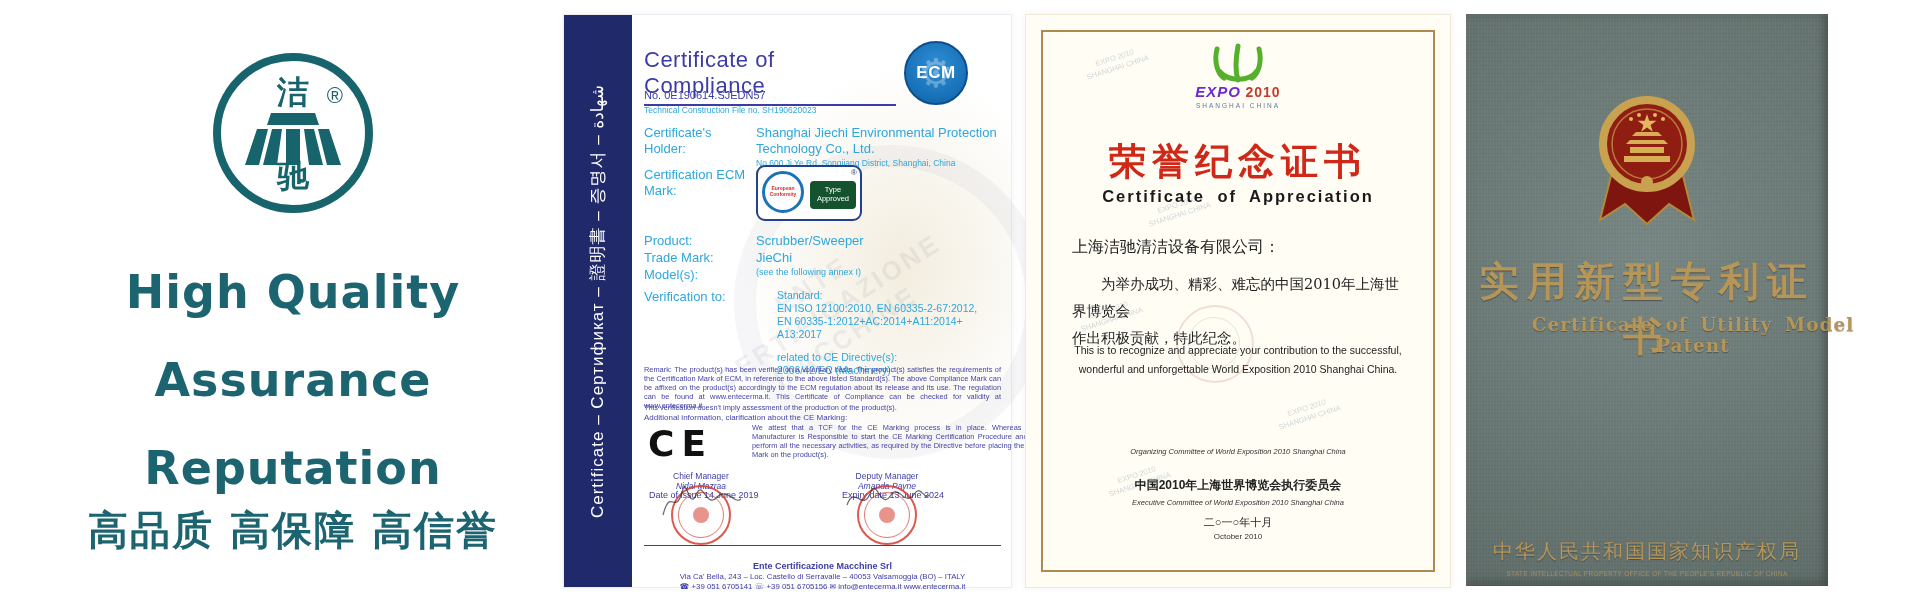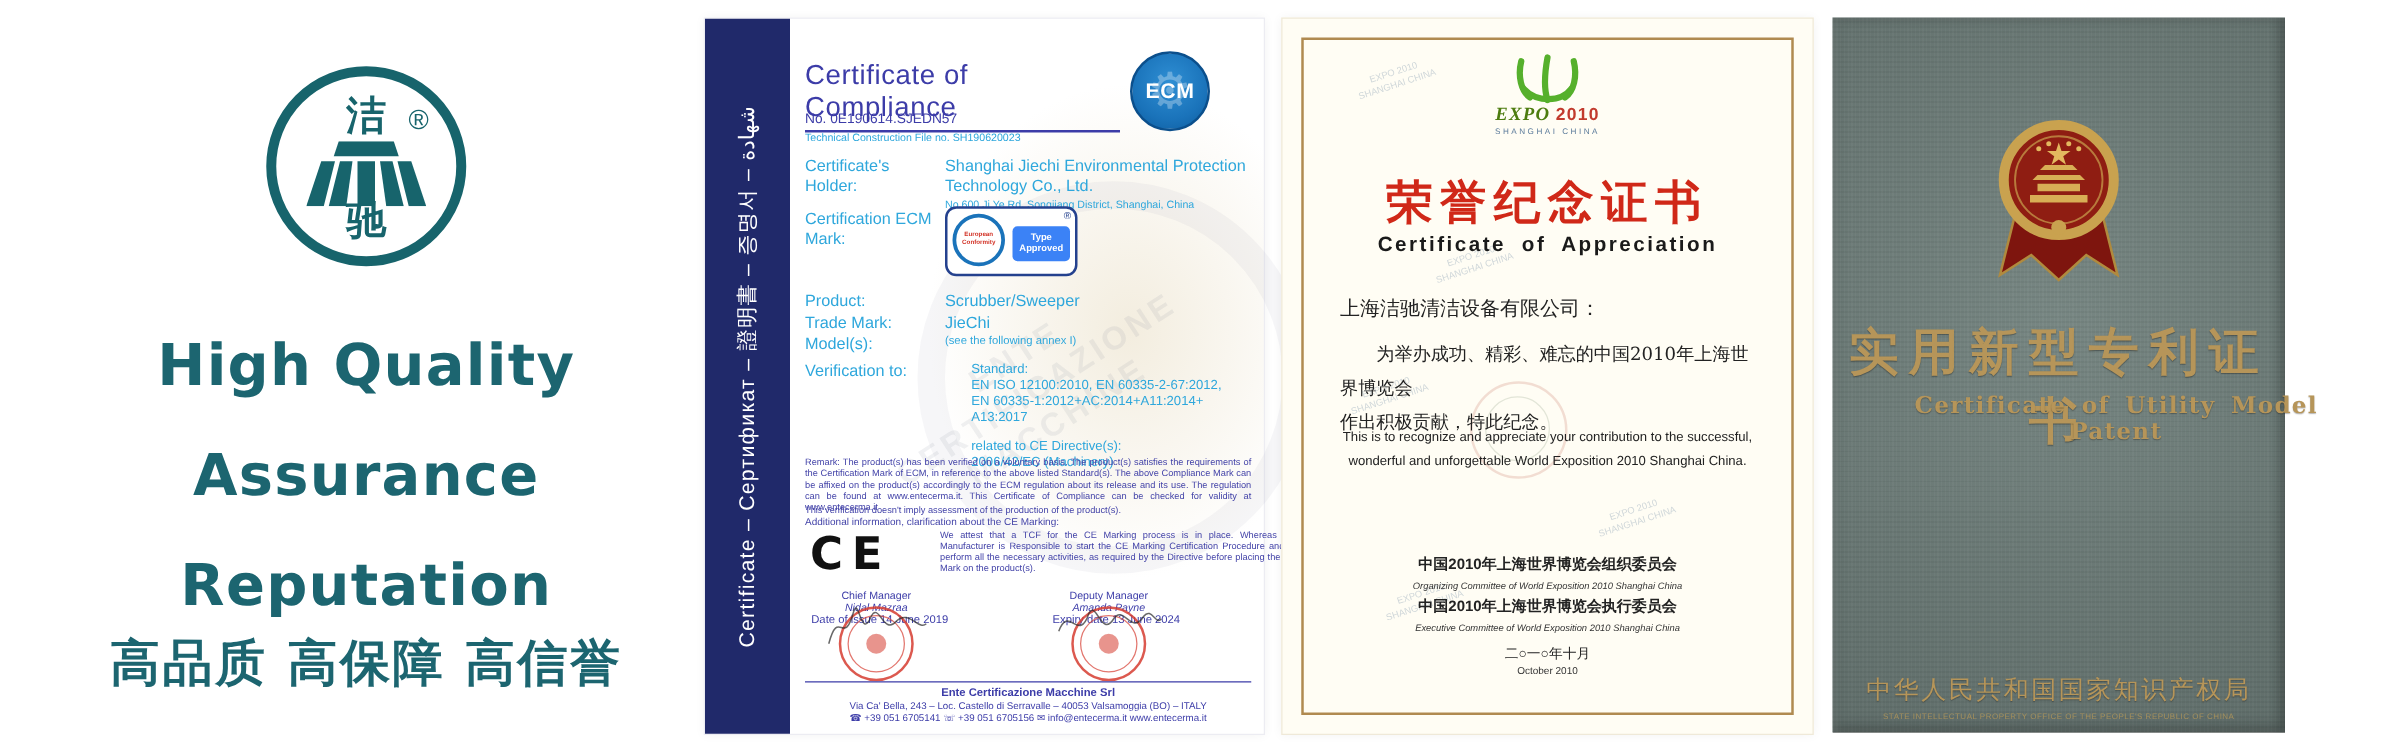--- a/index.html
+++ b/index.html
@@ -44,23 +44,23 @@
   .c1-tech{position:absolute;left:80px;top:90px;font-size:8.5px;color:#2ea7dc;}
   .c1-lbl{position:absolute;left:80px;color:#2ea7dc;font-size:13px;line-height:1.2;width:112px;}
   .c1-val{position:absolute;left:192px;color:#2ea7dc;font-size:13px;line-height:1.2;width:245px;}
   .c1-addr{font-size:8.5px;margin-top:2px;}
   .mark-box{position:absolute;left:192px;top:150px;width:106px;height:56px;border:2.5px solid #24418e;
             border-radius:9px;background:#fff;box-sizing:border-box;}
   .mark-circle{position:absolute;left:4px;top:4px;width:42px;height:42px;border-radius:50%;
                border:3px solid #1a73ba;box-sizing:border-box;display:flex;align-items:center;justify-content:center;
                text-align:center;color:#d23327;font-size:5px;font-weight:bold;line-height:1.15;}
   .mark-reg{position:absolute;right:3px;top:1px;font-size:8px;color:#24418e;}
-  .mark-chip{position:absolute;right:4px;top:14px;width:46px;height:28px;background:#3b82f6;border-radius:4px;
+  .mark-chip{position:absolute;right:4px;top:14px;width:46px;height:28px;background:#14532d;border-radius:4px;
              color:#fff;font-size:7.5px;line-height:1.15;display:flex;align-items:center;justify-content:center;
-             text-align:center;font-weight:bold;}
+             text-align:center;font-weight:normal;}
   .c1-std{font-size:10.5px;line-height:1.25;color:#2ea7dc;margin-left:21px;}
   .c1-remark{position:absolute;left:80px;top:350px;width:357px;font-size:7.4px;line-height:1.22;
              color:#4343a8;text-align:justify;}
   .c1-remark-note{position:absolute;left:80px;top:388px;width:357px;font-size:7.4px;color:#4343a8;}
   .c1-addinfo{position:absolute;left:80px;top:398px;width:357px;font-size:8px;color:#4343a8;}
   .c1-ce{position:absolute;left:84px;top:408px;font-size:36px;font-weight:bold;color:#111;
          letter-spacing:7px;font-family:"DejaVu Sans",sans-serif;}
   .c1-cenote{position:absolute;left:152px;top:408px;width:285px;font-size:7.4px;line-height:1.22;
              color:#4343a8;text-align:justify;margin-left:36px;}
   .c1-date{position:absolute;top:443px;font-size:9px;color:#3c3ca8;margin-top:32px;}
@@ -69,37 +69,37 @@
   .sig-name{font-size:8.5px;font-style:italic;display:block;}
   .stamp{position:absolute;top:470px;width:60px;height:60px;}
   .stamp-ring{position:absolute;left:0;top:0;width:60px;height:60px;border-radius:50%;
               border:2px solid rgba(214,60,48,.85);box-sizing:border-box;}
   .stamp-ring2{position:absolute;left:7px;top:7px;width:46px;height:46px;border-radius:50%;
                border:1px solid rgba(214,60,48,.7);box-sizing:border-box;}
   .stamp-core{position:absolute;left:22px;top:22px;width:16px;height:16px;border-radius:50%;
               background:rgba(214,60,48,.55);}
   .scribble{position:absolute;left:-14px;top:-10px;}
   .c1-footer{position:absolute;left:80px;right:10px;top:530px;border-top:1px solid #3c3ca8;
-             text-align:center;color:#3c3ca8;padding-top:3px;}
+             text-align:center;color:#3c3ca8;padding-top:15px;}
   .c1-f1{font-size:9px;font-weight:bold;}
   .c1-f2{font-size:7.8px;margin-top:1px;}
 
   
   .cert2{position:absolute;left:1025px;top:14px;width:424px;height:572px;background:#fffdf4;
          border:1px solid #efe9d8;box-shadow:0 0 8px rgba(0,0,0,.05);}
   .c2-frame{position:absolute;left:15px;top:15px;right:15px;bottom:15px;border:2px solid #b08a50;}
   .c2-wm{position:absolute;color:#a9b8c4;opacity:.55;font-size:7.5px;text-align:center;
          transform:rotate(-18deg);line-height:1.3;}
   .c2-stamp{position:absolute;left:150px;top:290px;width:74px;height:74px;border-radius:50%;
             border:2px solid rgba(195,110,90,.22);}
   .c2-stamp i{position:absolute;left:10px;top:10px;width:50px;height:50px;border-radius:50%;
               border:1px solid rgba(140,160,130,.25);}
   .expo-logo{position:absolute;left:0;top:28px;width:100%;text-align:center;}
   .expo-mark{display:block;margin:0 auto;}
-  .expo-word{font-size:15px;font-weight:bold;color:#4d7c0f;letter-spacing:1px;font-style:italic;font-family:Liberation Serif, serif;}
+  .expo-word{font-size:15px;font-weight:bold;color:#6d28d9;letter-spacing:1px;font-style:italic;}
   .expo-year{font-size:14px;font-weight:bold;color:#c23b2e;letter-spacing:1px;}
   .expo-city{display:block;font-size:6.5px;color:#5a7a9a;letter-spacing:2px;margin-top:1px;}
   .c2-title{position:absolute;left:0;top:122px;width:100%;text-align:center;color:#d02818;
             font-size:37px;font-weight:bold;letter-spacing:6px;font-family:"DejaVu Sans",sans-serif;}
   .c2-title-en{position:absolute;left:0;top:172px;width:100%;text-align:center;color:#1a1a1a;
                font-size:16.5px;font-weight:bold;letter-spacing:2px;word-spacing:6px;}
   .c2-recipient{position:absolute;left:46px;top:222px;font-size:16px;color:#222;
                 font-family:"DejaVu Serif",serif;}
   .c2-body-cn{position:absolute;left:46px;top:256px;right:48px;font-size:14.5px;line-height:27px;
               color:#222;font-family:"DejaVu Serif",serif;text-indent:2em;}
@@ -299,21 +299,20 @@
     <div class="c2-body-cn">
       <span>为举办成功、精彩、难忘的中国2010年上海世界博览会</span><br>
       <span>作出积极贡献，特此纪念。</span>
     </div>
     <div class="c2-body-en">
       <span>This is to recognize and appreciate your contribution to the successful,</span><br>
       <span>wonderful and unforgettable World Exposition 2010 Shanghai China.</span>
     </div>
 
     <div class="c2-org" style="top:428px">
-      <span class="cn">中国2010年上海世界博览会组织委员会</span>
       <span class="en">Organizing Committee of World Exposition 2010 Shanghai China</span>
     </div>
     <div class="c2-org" style="top:462px">
       <span class="cn">中国2010年上海世界博览会执行委员会</span>
       <span class="en">Executive Committee of World Exposition 2010 Shanghai China</span>
     </div>
     <div class="c2-date-cn">二○一○年十月</div>
     <div class="c2-date-en">October 2010</div>
   </div>
 

